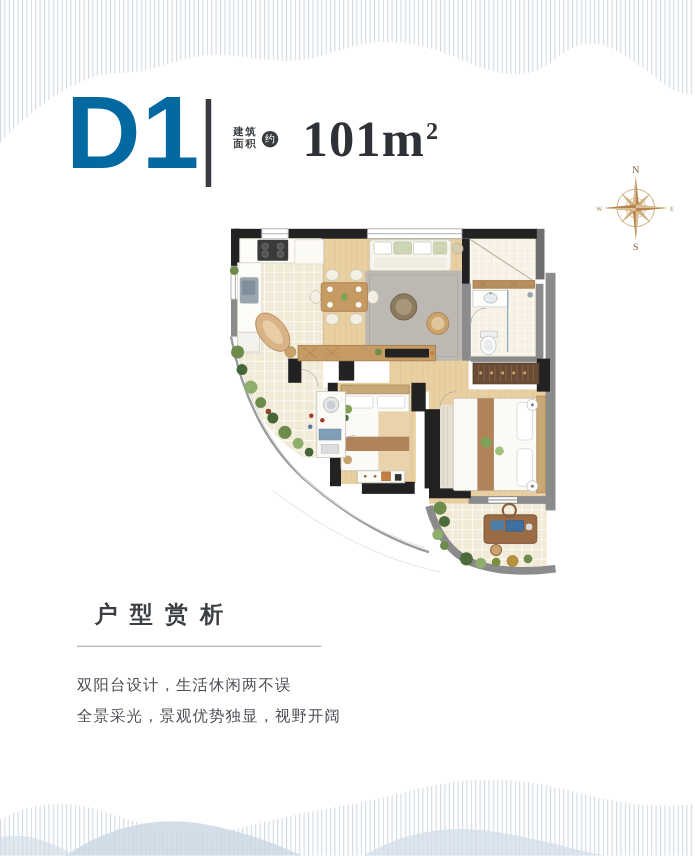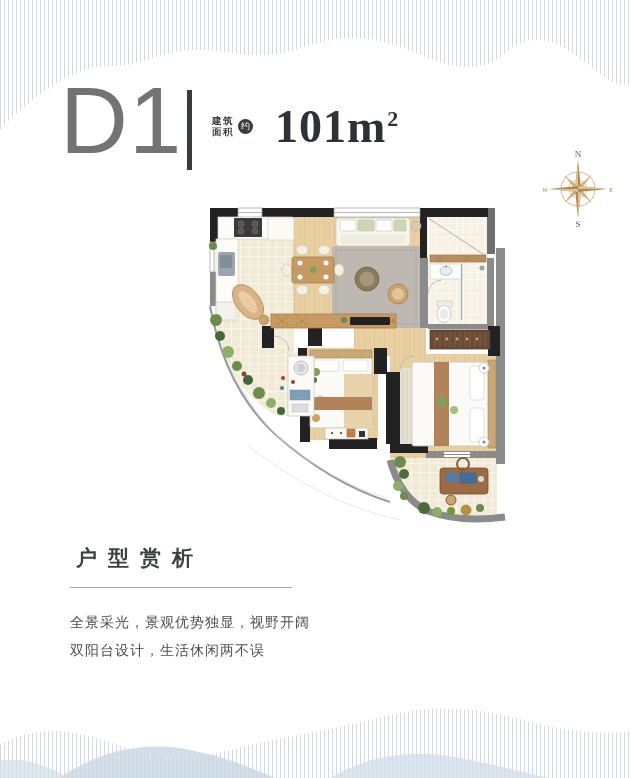--- a/index.html
+++ b/index.html
@@ -1,31 +1,31 @@
 <!DOCTYPE html>
 <html><head>
 <meta charset="utf-8">
 <style>
   html,body{margin:0;padding:0}
   body{width:632px;height:778px;position:relative;overflow:hidden;background:#ffffff;
        font-family:"Liberation Sans",sans-serif}
   .abs{position:absolute}
   #deco-top{left:0;top:0}
   #deco-bottom{left:0;top:683px}
-  #plan-code{left:60px;top:74px;font-size:94px;font-weight:400;color:#737373;line-height:1;letter-spacing:1px}
+  #plan-code{left:60px;top:74px;font-size:94px;font-weight:700;color:#0369a1;line-height:1;letter-spacing:1px}
   #plan-divider{left:187px;top:90px;width:5px;height:80px;background:#383b3f}
   #area-block{left:212px;top:100px;height:52px;display:flex;align-items:center}
   .area-label{font-size:9.5px;font-weight:700;color:#383b3f;line-height:11px;letter-spacing:1.5px;text-align:left}
   .approx-badge{width:15px;height:15px;border-radius:50%;background:#383b3f;color:#ffffff;font-size:9px;
        display:flex;align-items:center;justify-content:center;margin-left:4px;flex:0 0 auto}
   .area-num{font-family:"Liberation Serif",serif;font-weight:700;font-size:46px;color:#2e3236;margin-left:22px;
        letter-spacing:1px;white-space:nowrap}
   .area-sup{font-size:22px;position:relative;top:-16px;margin-left:1px}
   #compass{left:542px;top:148px}
-  #section-title{left:76px;top:544px;font-size:21px;font-weight:600;letter-spacing:11px;color:#3b3e42}
+  #section-title{left:86px;top:544px;font-size:21px;font-weight:600;letter-spacing:11px;color:#3b3e42}
   #section-rule{left:70px;top:587px;width:222px;height:1px;background:#a8a8a8}
   #feature-list{left:70px;top:608px;font-size:14px;color:#4b4e53;line-height:28px;letter-spacing:1px}
   #floor-plan-wrap{left:204px;top:202px;width:306px;height:326px}
 </style>
 </head>
 <body>
 
 <svg class="abs" id="deco-top" width="632" height="150" viewBox="0 0 632 150">
   <defs>
     <pattern id="vstripe" width="4" height="10" patternUnits="userSpaceOnUse">
@@ -283,15 +283,15 @@
   <circle cx="55" cy="191" r="6" fill="#6d8c4c"></circle>
   <circle cx="67" cy="201" r="5" fill="#8fae6b"></circle>
   <circle cx="77" cy="209" r="4" fill="#46663a"></circle>
   <path d="M70,134 A15,15 0 0 1 85,149" fill="none" stroke="#aaaaaa" stroke-width="0.7"></path>
 </svg>
 </div>
 
 <div class="abs" id="section-title">户型赏析</div>
 <div class="abs" id="section-rule"></div>
 <div class="abs" id="feature-list">
+  <div>双阳台设计，生活休闲两不误</div>
   <div>全景采光，景观优势独显，视野开阔</div>
-  <div>双阳台设计，生活休闲两不误</div>
 </div>
 
 </body></html>

